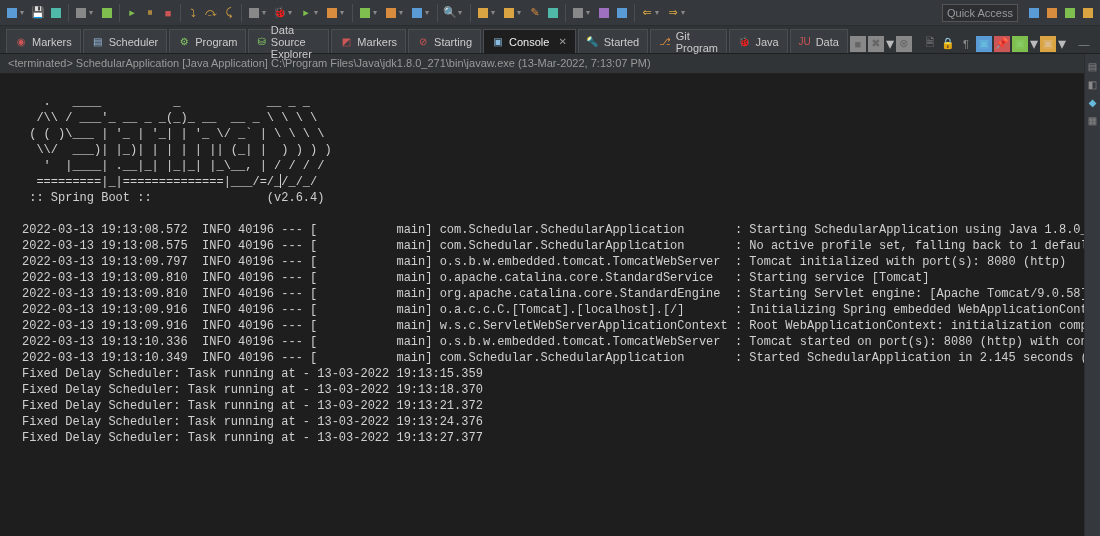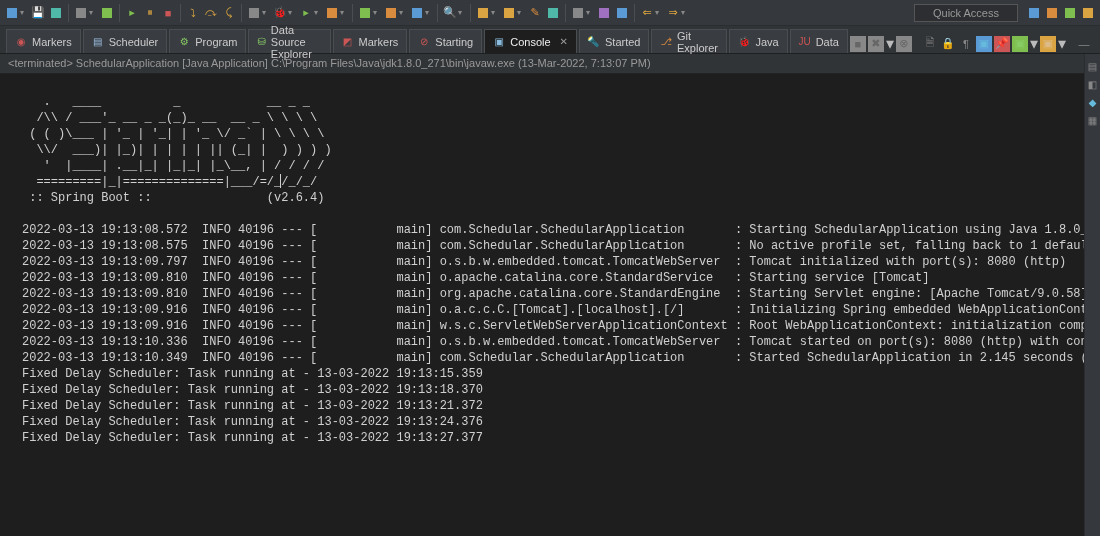--- a/index.html
+++ b/index.html
@@ -1,21 +1,21 @@
 <!DOCTYPE html>
 <html><head>
 <meta charset="utf-8">
 <style>
   * { margin: 0; padding: 0; box-sizing: border-box; }
   html, body { width: 1100px; height: 536px; overflow: hidden; font-family: "Segoe UI", Tahoma, sans-serif; background: #373a3e; color: #bbb; }
   .toolbar { height: 26px; background: #35383c; border-bottom: 1px solid #2a2c2f; display: flex; align-items: center; padding: 0 4px; gap: 2px; }
   .toolbar .ticon { width: 16px; height: 16px; display: flex; align-items: center; justify-content: center; font-size: 11px; color: #ccc; cursor: pointer; }
   .toolbar .sep { width: 1px; height: 18px; background: #4a4d51; margin: 0 2px; }
   .toolbar .dd { width: 8px; font-size: 8px; color: #888; margin-left:-2px; }
-  .quick-access { margin-left: auto; background: #2c2e31; border: 1px solid #555; color: #999; font-size: 11px; padding: 1px 18px; height: 18px; display:flex; align-items:center; }
+  .quick-access { margin-left: auto; background: #2c2e31; border: 1px solid #555; color: #999; font-size: 11px; padding: 1px 4px; height: 18px; display:flex; align-items:center; }
   .right-icons { display:flex; gap:2px; margin-left:6px;}
   .right-icons .ticon { width:16px;height:16px; }
   .tabstrip { height: 28px; background: #313437; display: flex; align-items: flex-end; padding-left: 6px; position: relative; border-bottom:1px solid #1e1f21;}
   .tab { height: 24px; padding: 0 8px; display: flex; align-items: center; gap: 5px; font-size: 11px; color: #ccc; background: #393c40; border: 1px solid #4a4d51; border-bottom: none; margin-right: 2px; cursor: pointer; position:relative; }
   .tab.active { background: #1e1e1e; color: #eee; }
   .tab .ticon { width: 12px; height: 12px; font-size: 10px; display: flex; align-items: center; justify-content: center; }
   .tab .close { margin-left:4px; font-size:10px; color:#999;}
   .tabstrip .tab-actions { margin-left:auto; display:flex; gap:2px; align-items:center; padding-right:8px; }
   .tab-actions .act { width:16px;height:16px; display:flex;align-items:center;justify-content:center; font-size:11px; color:#888; cursor:pointer;}
   .tab-actions .act.grey{ color:#666;}
@@ -165,21 +165,21 @@
       <span class="ticon" style="color:#8bd">▣</span>
       <span>Console</span>
       <span class="close">✕</span>
     </div>
   <div class="tab">
       <span class="ticon" style="color:#db8">🔦</span>
       <span>Started</span>
     </div>
   <div class="tab">
       <span class="ticon" style="color:#d98b3e">⎇</span>
-      <span>Git Explorer</span>
+      <span>Git Program</span>
     </div>
   <div class="tab">
       <span class="ticon" style="color:#7fbf4f">🐞</span>
       <span>Java</span>
     </div>
   <div class="tab">
       <span class="ticon" style="color:#c55">JU</span>
       <span>Data</span>
     </div>
 

